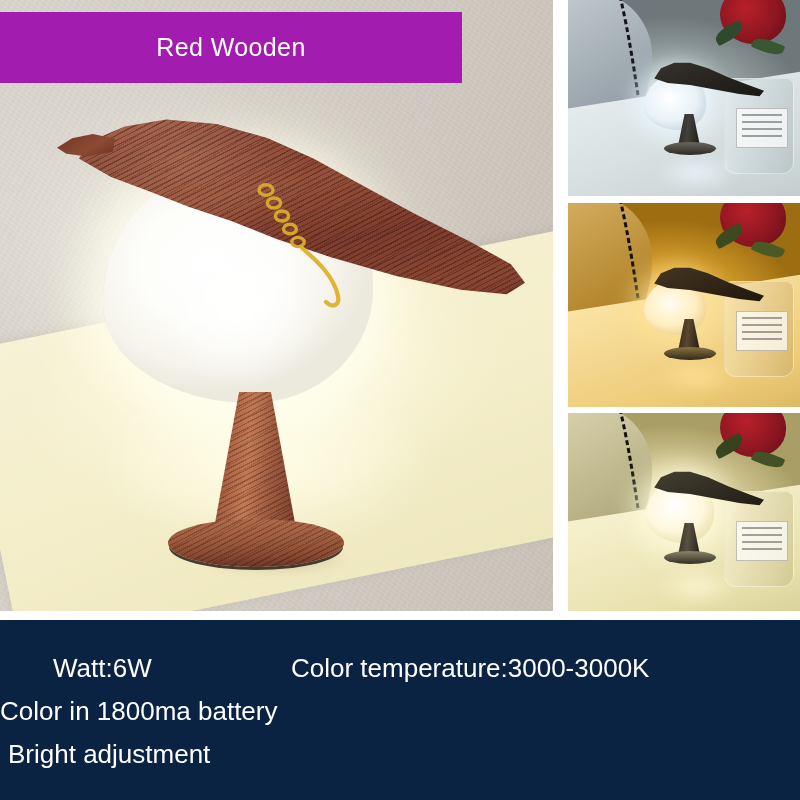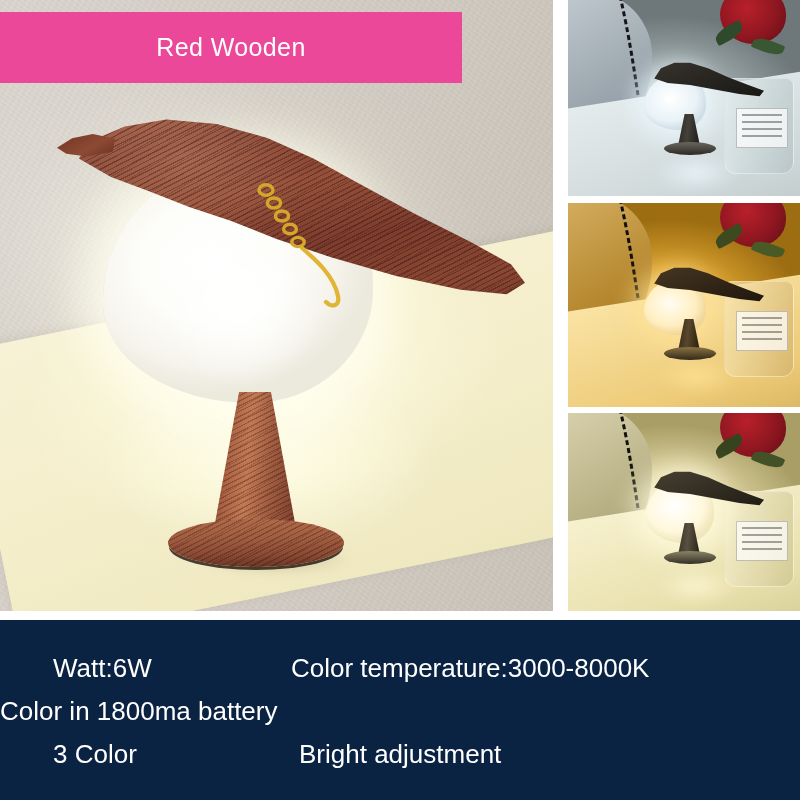--- a/index.html
+++ b/index.html
@@ -114,21 +114,21 @@
     position:absolute; left:168px; top:519px; width:176px; height:48px;
     border-radius:50%;
     background:linear-gradient(180deg,#b06a49 0%, #a05d40 40%, #8a4a33 75%, #6d3827 100%);
     box-shadow:0 4px 0 -1px rgba(25,12,8,.78);
   }
   .base-disc .wood-grain{ border-radius:50%; opacity:.5; }
 
   
   .title-banner{
     position:absolute; left:0; top:12px; width:462px; height:71px;
-    background:#ec4899; display:flex; align-items:center; justify-content:center;
+    background:#a21caf; display:flex; align-items:center; justify-content:center;
   }
   .title-banner .title-text{
     color:#ffffff; font-size:25px; letter-spacing:.4px; line-height:1;
   }
 
   
   .thumbs{ position:absolute; left:568px; top:0; width:232px; }
   .thumb{ position:relative; width:232px; overflow:hidden; }
   .thumb.t1{ height:196px; }
   .thumb.t2{ height:204px; margin-top:7px; }
@@ -359,34 +359,31 @@
   </div>
 
   <div class="spec-panel">
     <div class="spec-grid">
 
       <div class="spec-row">
         <div class="c1">
           <span class="txt">Watt:6W</span>
         </div>
         <div class="c2">
-          <span class="txt">Color temperature:3000-8000K</span>
+          <span class="txt">Color temperature:3000-3000K</span>
         </div>
       </div>
 
       <div class="spec-row">
         <div class="c2">
           <span class="txt">Color in 1800ma battery</span>
         </div>
       </div>
 
       <div class="spec-row">
-        <div class="c1">
-          <span class="txt">3 Color</span>
-        </div>
         <div class="c2 indent">
           <span class="txt">Bright adjustment</span>
         </div>
       </div>
 
     </div>
   </div>
 
 </div>
 

